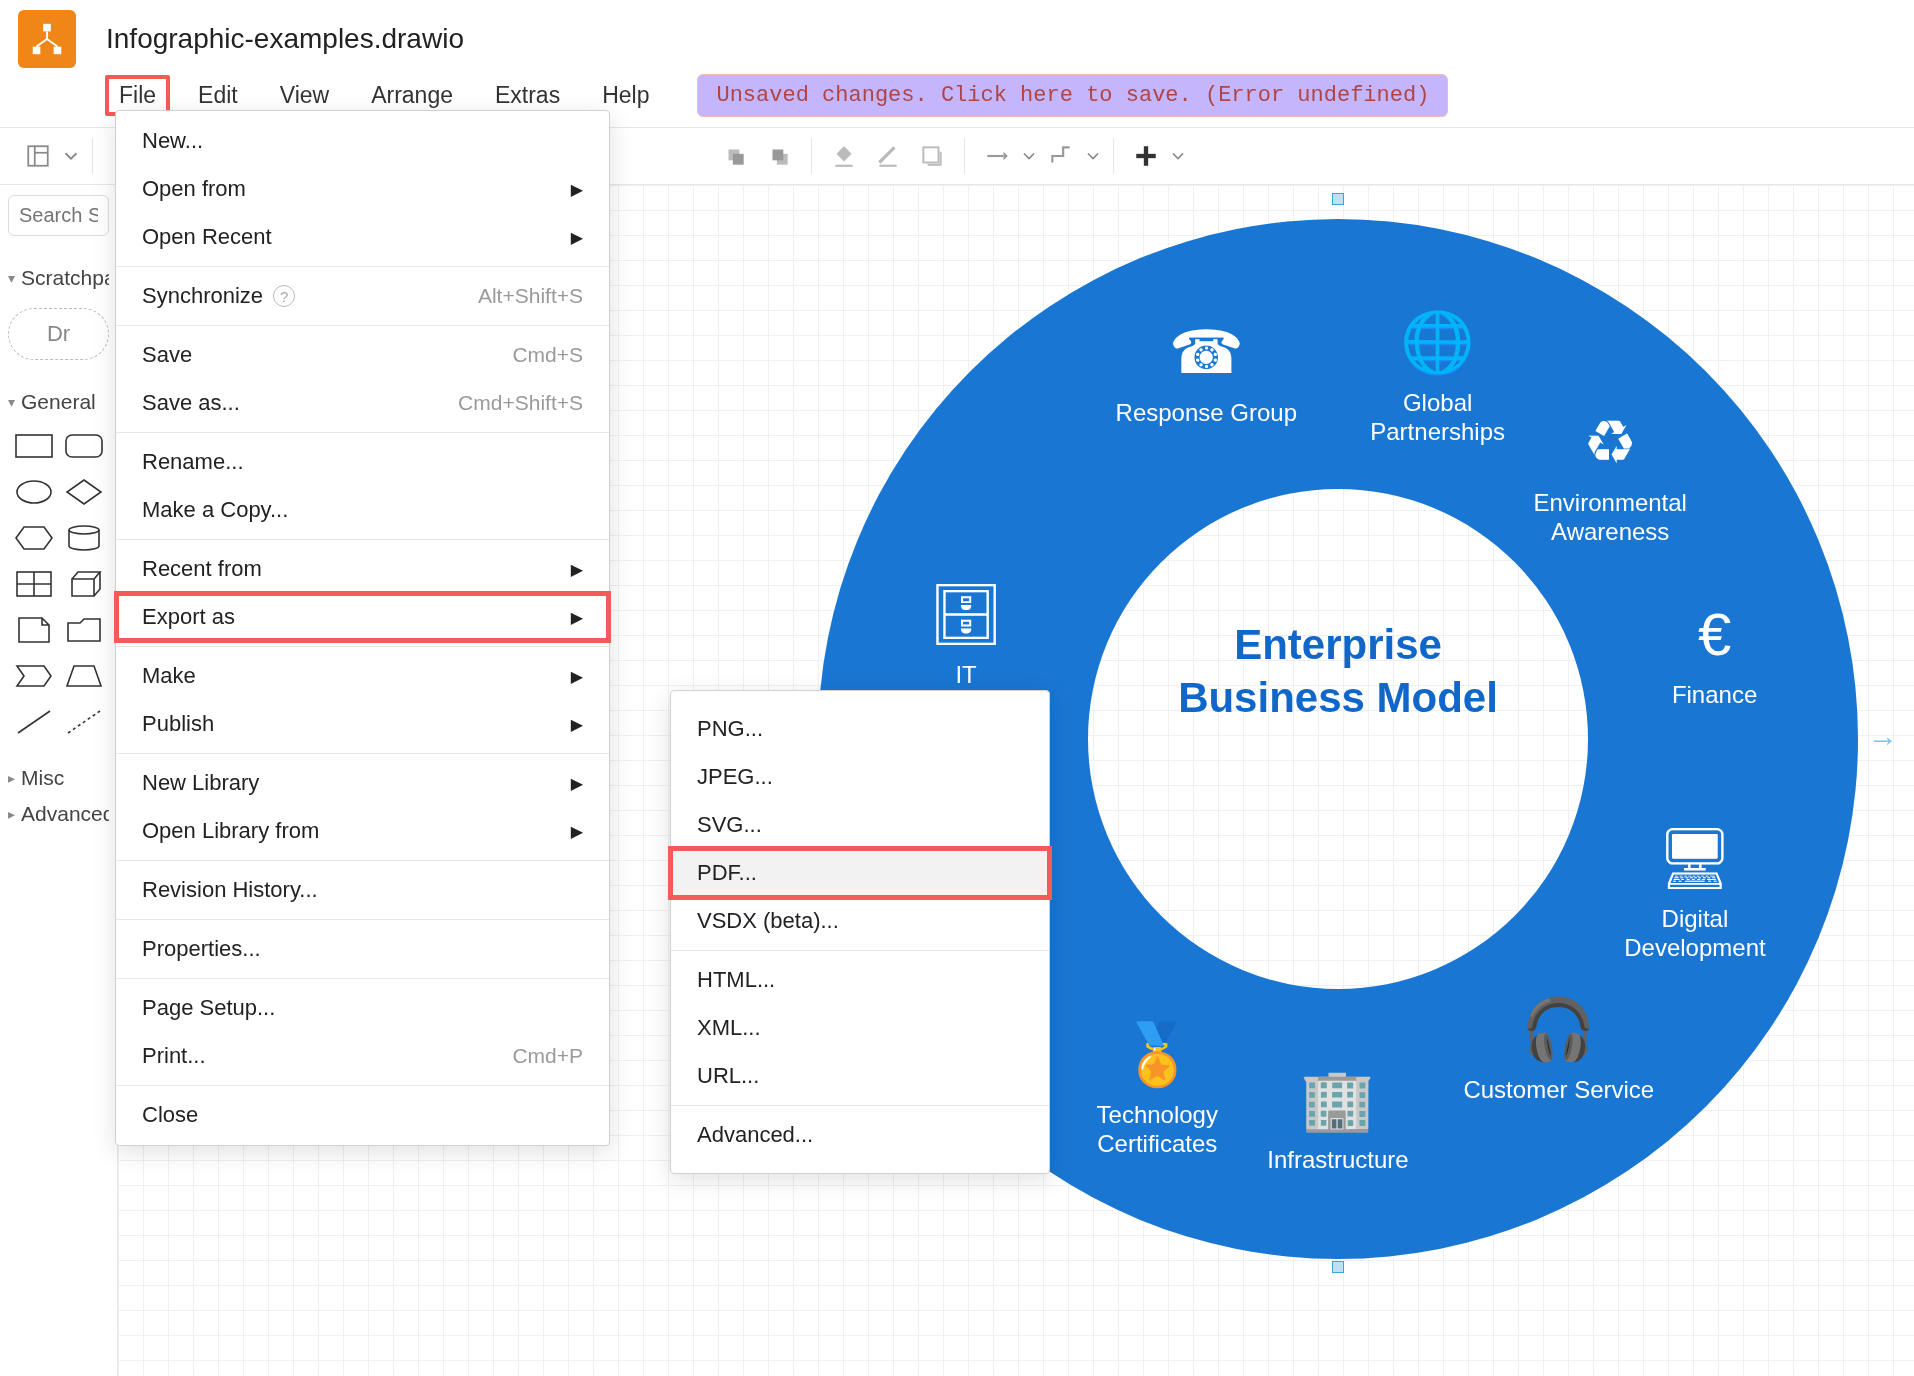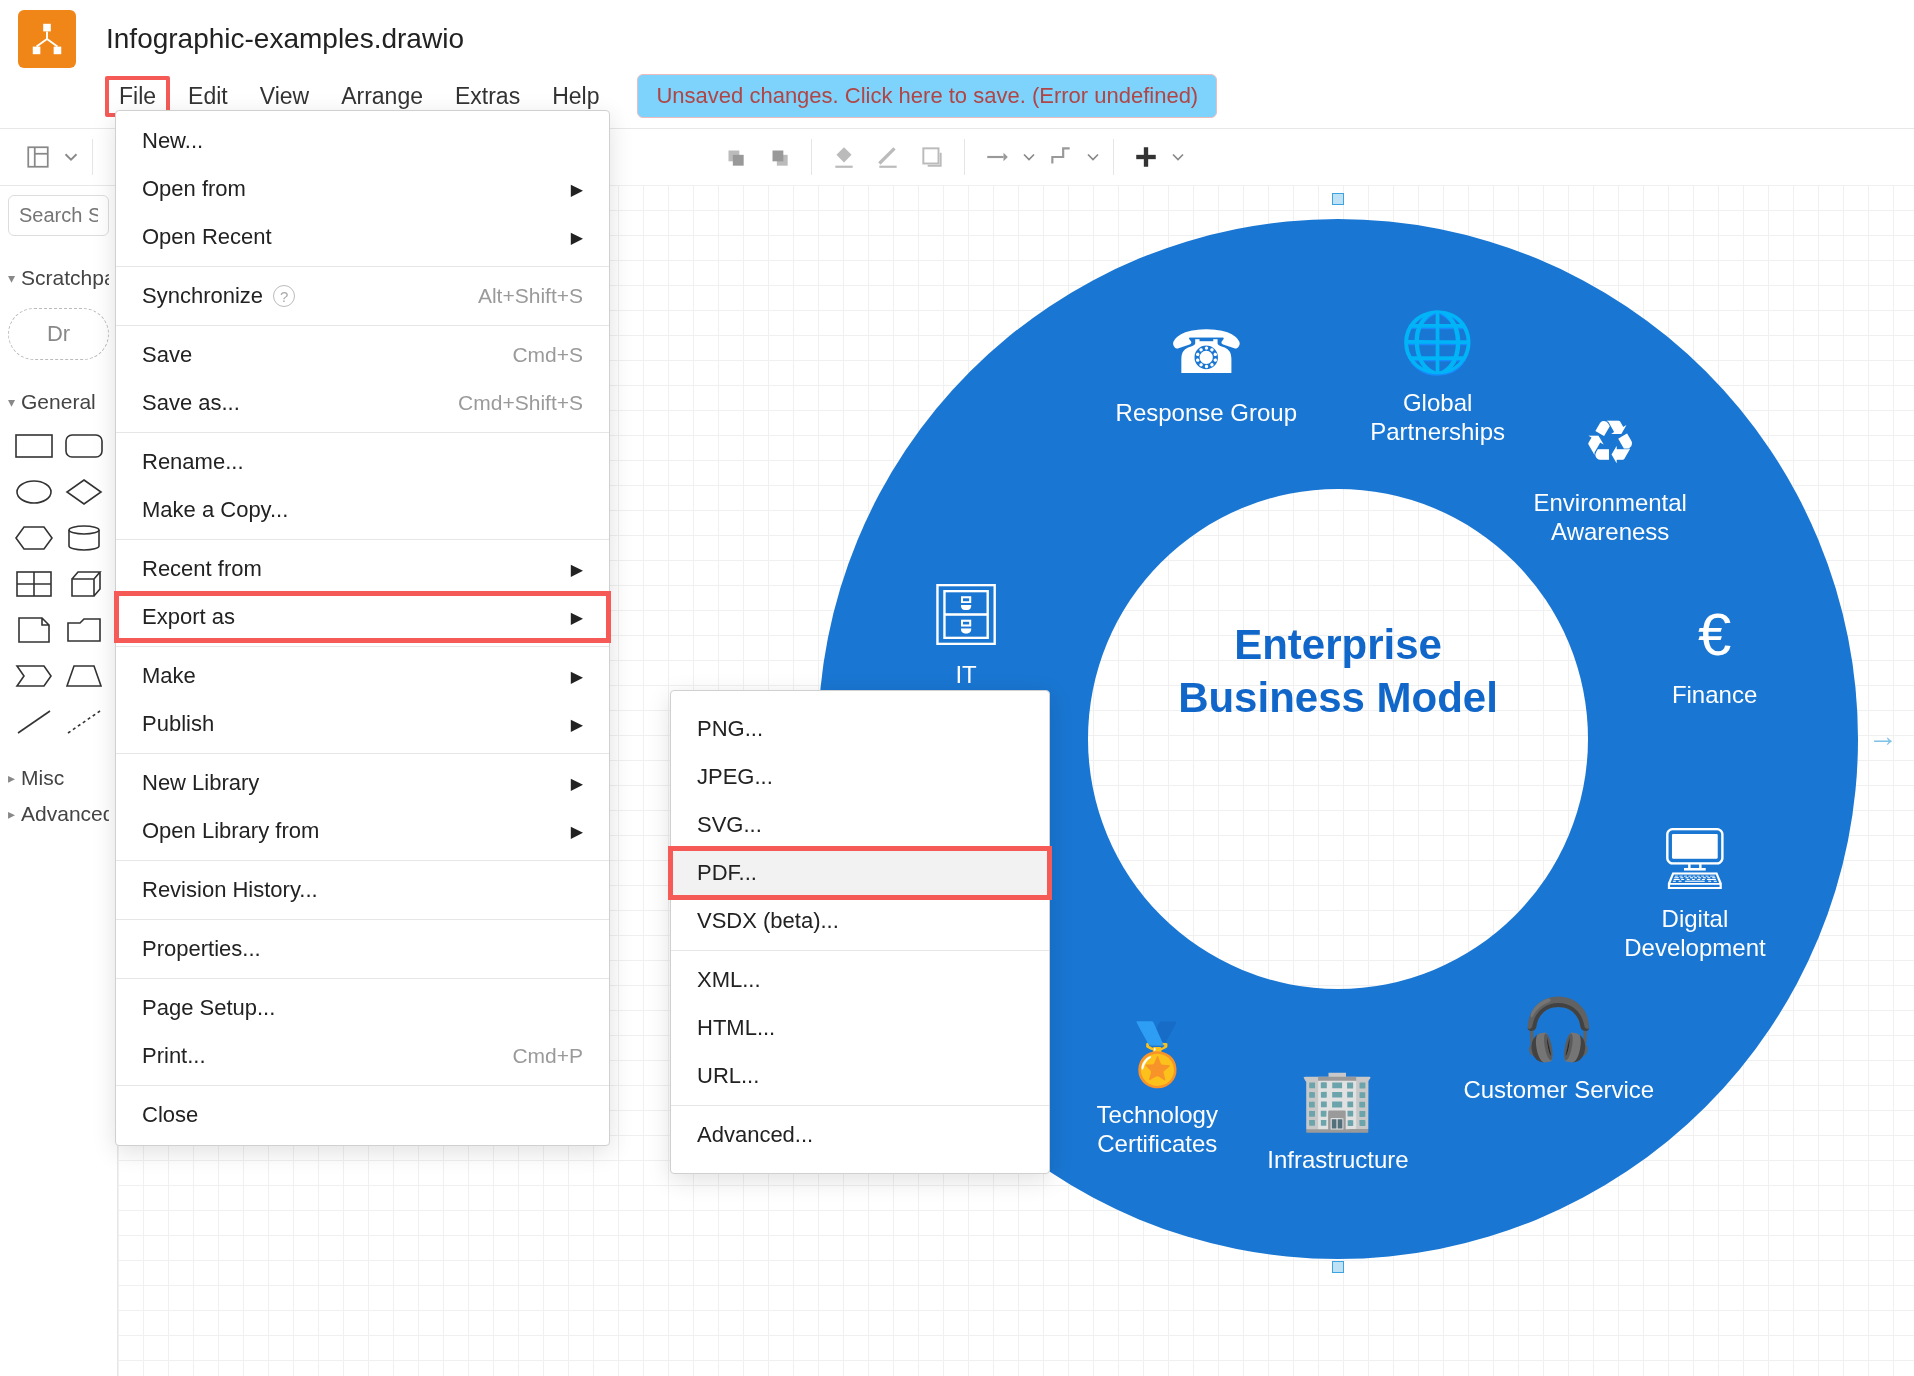--- a/index.html
+++ b/index.html
@@ -4,24 +4,24 @@
 <style>
   * { box-sizing: border-box; margin: 0; padding: 0; }
   body { font-family: -apple-system, BlinkMacSystemFont, "Segoe UI", Helvetica, Arial, sans-serif; font-size: 19px; color: #333; background: #fff; width: 1914px; height: 1376px; overflow: hidden; position: relative; }
 
   
   .header-row1 { display: flex; align-items: center; padding: 10px 18px 6px 18px; }
   .logo { width: 58px; height: 58px; background: #f08617; border-radius: 6px; display: flex; align-items: center; justify-content: center; margin-right: 30px; }
   .logo svg { width: 38px; height: 38px; }
   .doc-title { font-size: 28px; color: #222; }
 
-  .menubar { display: flex; align-items: center; padding: 0 18px 10px 105px; gap: 4px; text-align: right; }
+  .menubar { display: flex; align-items: center; padding: 0 18px 10px 105px; gap: 14px; text-align: right; }
   .menu-item { padding: 6px 14px; font-size: 23px; color: #333; cursor: pointer; border-radius: 3px; }
   .menu-item.highlighted { border: 4px solid #f55a57; border-radius: 2px; padding: 3px 10px; }
-  .save-notice { margin-left: 20px; background: #7dd3fc; border: 1px solid #edbcbc; border-radius: 6px; padding: 8px 18px; color: #b04545; font-size: 22px; }
+  .save-notice { margin-left: 20px; background: #c4b5fd; border: 1px solid #edbcbc; border-radius: 6px; padding: 8px 18px; color: #b04545; font-size: 22px; font-family: Liberation Mono, monospace; }
 
   .toolbar { display: flex; align-items: center; border-top: 1px solid #e7e7e7; border-bottom: 1px solid #e7e7e7; padding: 8px 16px; gap: 0; }
   .tool-btn { width: 44px; height: 40px; display: flex; align-items: center; justify-content: center; color: #8a8a8a; }
   .tool-sep { width: 1px; height: 36px; background: #e5e5e5; margin: 0 10px; }
   .tool-btn svg { width: 26px; height: 26px; }
   .tool-btn.dark svg { fill: #333; }
 
   
   .left-panel { position: absolute; left: 0; top: 185px; width: 118px; bottom: 0; border-right: 1px solid #e7e7e7; padding: 10px 8px; }
   .search-box { width: 100%; border: 1px solid #ddd; border-radius: 6px; padding: 8px 10px; font-size: 20px; color: #aaa; margin-bottom: 24px; }
@@ -409,25 +409,25 @@
     </div>
     <div class="dd-item hover boxed-sub" style="position: relative;">
       <span>PDF...</span>
       <div style="position: absolute; inset: -3px; border: 5px solid rgb(245, 90, 87); pointer-events: none;"></div>
     </div>
     <div class="dd-item">
       <span>VSDX (beta)...</span>
     </div>
     <div class="dd-sep"></div>
     <div class="dd-item">
+      <span>HTML...</span>
+    </div>
+    <div class="dd-item">
       <span>XML...</span>
     </div>
     <div class="dd-item">
-      <span>HTML...</span>
-    </div>
-    <div class="dd-item">
       <span>URL...</span>
     </div>
     <div class="dd-sep"></div>
     <div class="dd-item">
       <span>Advanced...</span>
     </div>
   </div>
 
 </body></html>

